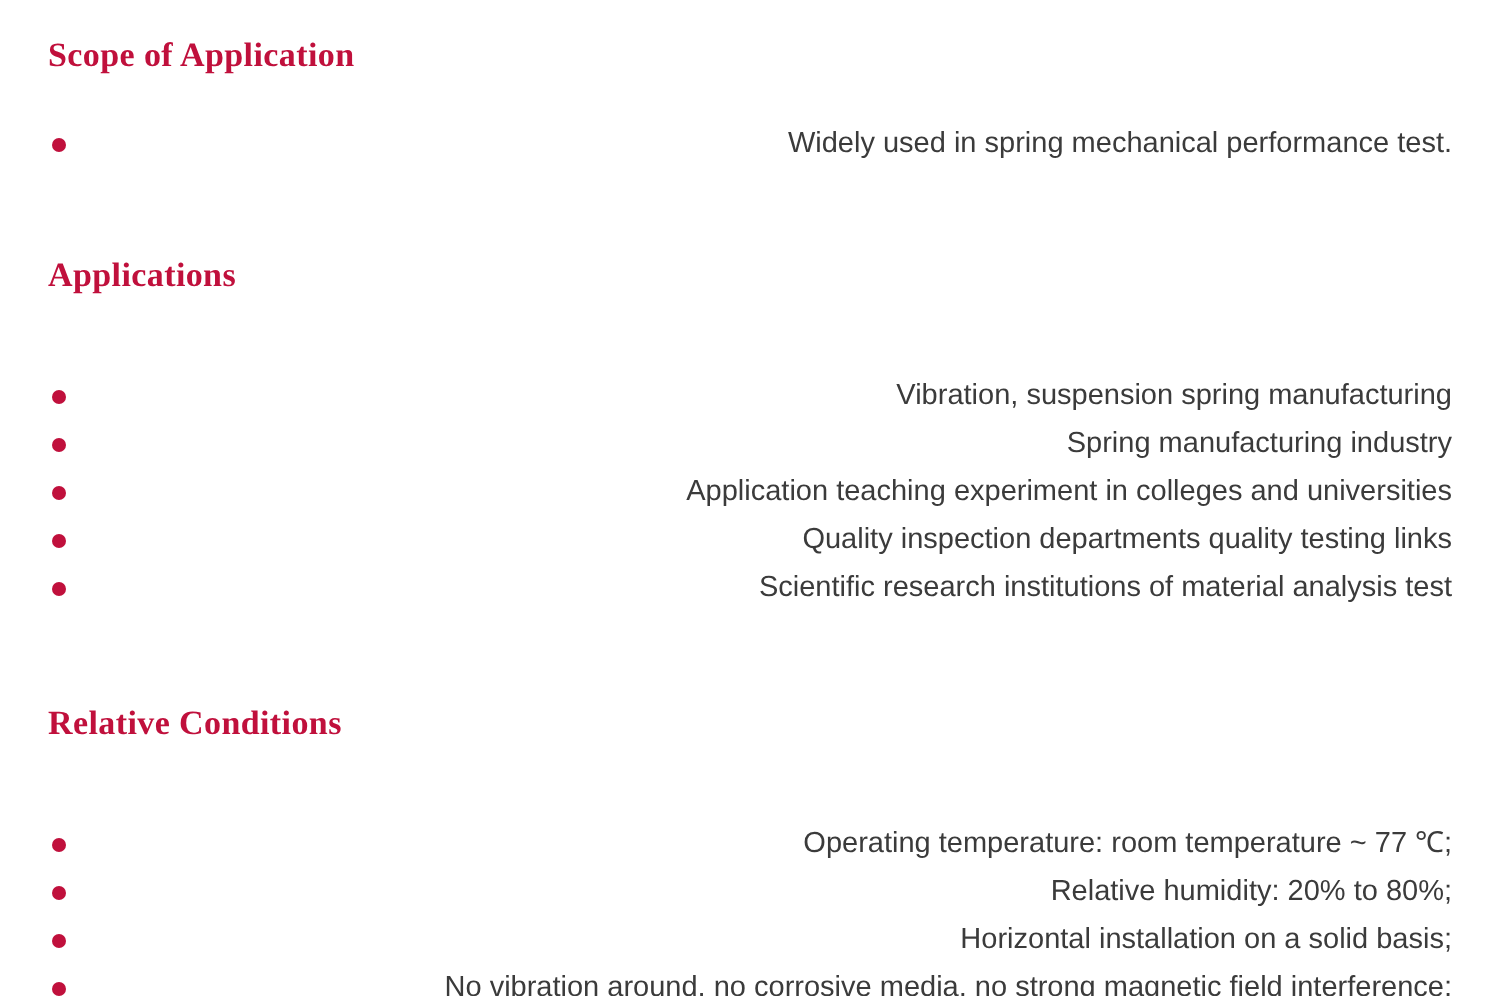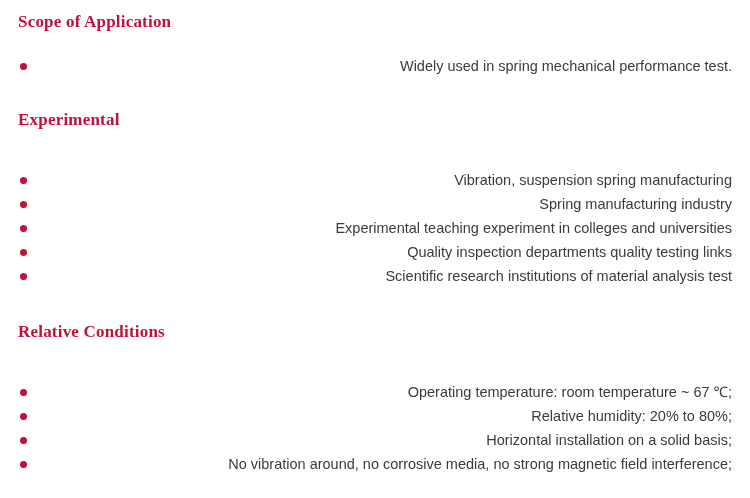--- a/index.html
+++ b/index.html
@@ -15,21 +15,21 @@
     overflow: hidden;
   }
   .page {
     position: relative;
     width: 750px;
     height: 498px;
     box-sizing: border-box;
     padding: 10px 16px 0 16px;
   }
   .section {
-    margin: 2px;
+    margin: 8px;
   }
   h2.heading {
     font-family: "Liberation Serif", serif;
     font-weight: bold;
     font-size: 17px;
     color: #c0103c;
     margin: 0 0 0 0;
     padding: 0;
     line-height: 20px;
     letter-spacing: 0.2px;
@@ -78,35 +78,35 @@
       <li>
         <span class="dot"></span>
         <span>Widely used in spring mechanical performance test.</span>
       </li>
     </ul>
   </div>
 
   <div class="spacer-gap"></div>
 
   <div class="section">
-    <h2 class="heading">Experimental</h2>
+    <h2 class="heading">Applications</h2>
     <div class="spacer-after-heading"></div>
     <div class="spacer-small"></div>
     <ul class="bullets">
       <li>
         <span class="dot"></span>
         <span>Vibration, suspension spring manufacturing</span>
       </li>
       <li>
         <span class="dot"></span>
         <span>Spring manufacturing industry</span>
       </li>
       <li>
         <span class="dot"></span>
-        <span>Experimental teaching experiment in colleges and universities</span>
+        <span>Application teaching experiment in colleges and universities</span>
       </li>
       <li>
         <span class="dot"></span>
         <span>Quality inspection departments quality testing links</span>
       </li>
       <li>
         <span class="dot"></span>
         <span>Scientific research institutions of material analysis test</span>
       </li>
     </ul>
@@ -114,21 +114,21 @@
 
   <div class="spacer-gap2"></div>
 
   <div class="section">
     <h2 class="heading">Relative Conditions</h2>
     <div class="spacer-after-heading"></div>
     <div class="spacer-small"></div>
     <ul class="bullets">
       <li>
         <span class="dot"></span>
-        <span>Operating temperature: room temperature ~ 67 ℃;</span>
+        <span>Operating temperature: room temperature ~ 77 ℃;</span>
       </li>
       <li>
         <span class="dot"></span>
         <span>Relative humidity: 20% to 80%;</span>
       </li>
       <li>
         <span class="dot"></span>
         <span>Horizontal installation on a solid basis;</span>
       </li>
       <li>

